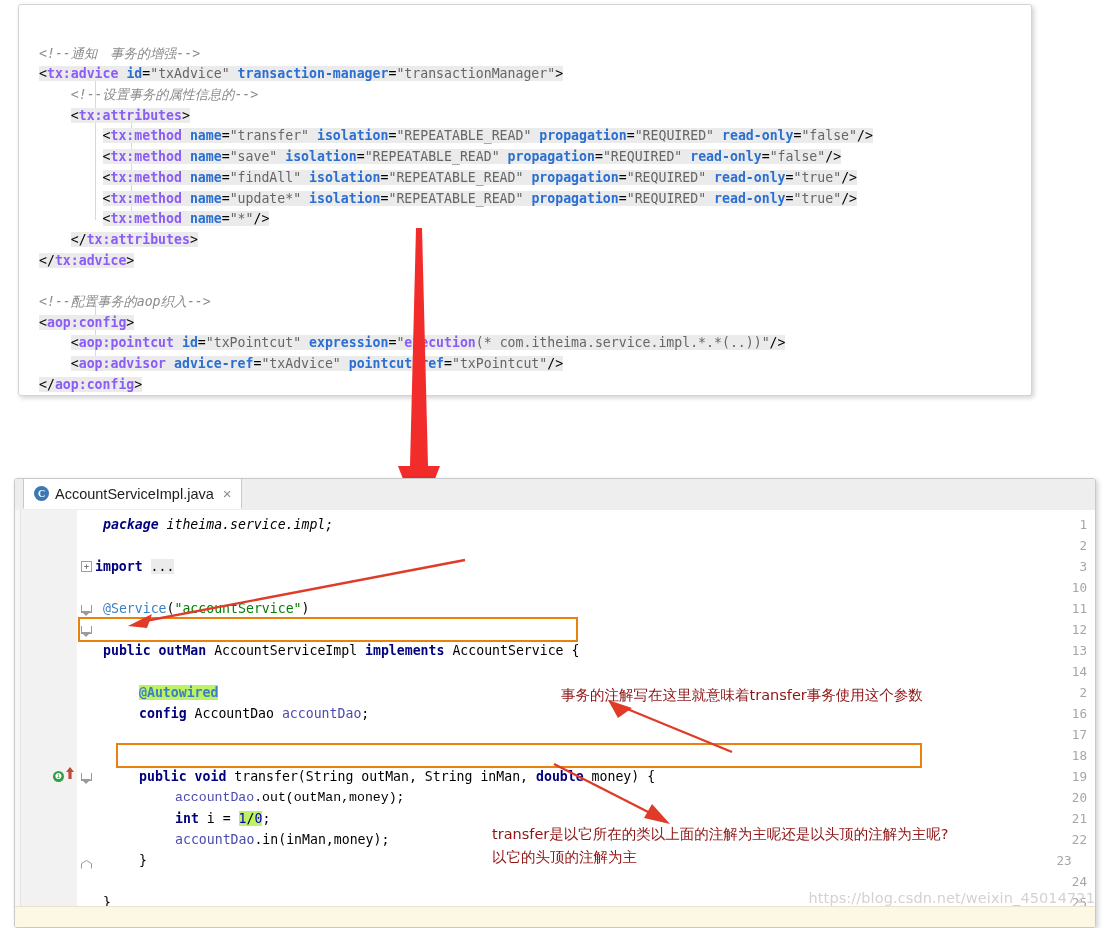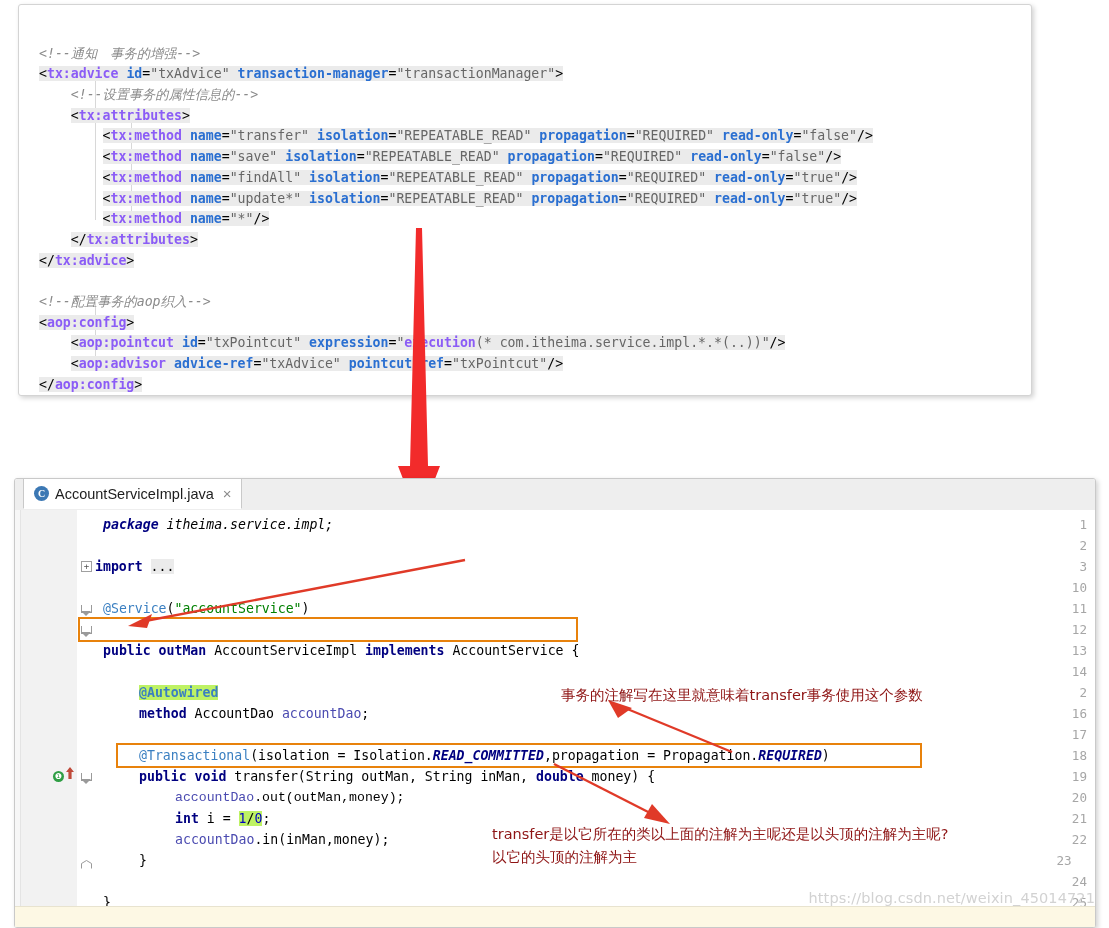--- a/index.html
+++ b/index.html
@@ -317,22 +317,21 @@
       <div class="foldtri" style="left:66px; top:263px;"></div>
       <svg style="position:absolute;left:66px;top:350px;width:11px;height:9px;" viewBox="0 0 11 9">
           <path d="M0.5 8.5 V3.5 L5.5 0.5 L10.5 3.5 V8.5" fill="none" stroke="#9a9a9a" stroke-width="1"></path>
         </svg>
 
       <div class="jline" style="top:4px;font-style:italic;"><span class="kw">package</span> itheima.service.impl;</div>
       <div class="jline" style="top:46px; left:80px;"><span class="kw">import</span> <span style="background:#ebebeb;">...</span></div>
       <div class="jline" style="top:88px;"><span class="anno">@Service</span>(<span class="jstr">"accountService"</span>)</div>
       <div class="jline" style="top:130px;"><span class="kw">public</span> <span class="kw">outMan</span> AccountServiceImpl <span class="kw">implements</span> AccountService {</div>
       <div class="jline" style="top:172px; left:124px;"><span class="anno yellowhl" style="font-weight:bold;">@Autowired</span></div>
-      <div class="jline" style="top:193px; left:124px;"><span class="kw">method</span> AccountDao <span class="fld">accountDao</span>;</div>
-      <div class="jline" style="top:235px; left:124px;"><span class="anno">@Transactional</span>(isolation = Isolation.<span class="ital">READ_COMMITTED</span>,propagation = Propagation.<span class="ital">REQUIRED</span>)</div>
+      <div class="jline" style="top:193px; left:124px;"><span class="kw">config</span> AccountDao <span class="fld">accountDao</span>;</div>
       <div class="jline" style="top:256px; left:124px;"><span class="kw">public</span> <span class="kw">void</span> transfer(String outMan, String inMan, <span class="kw">double</span> money) {</div>
       <div class="jline" style="top:277px; left:160px;font-family:Liberation Mono, monospace;"><span class="fld">accountDao</span>.out(outMan,money);</div>
       <div class="jline" style="top:298px; left:160px;"><span class="kw">int</span> i = <span class="yellowhl"><span class="num">1</span>/<span class="num">0</span></span>;</div>
       <div class="jline" style="top:319px; left:160px;text-align:right;"><span class="fld">accountDao</span>.in(inMan,money);</div>
       <div class="jline" style="top:340px; left:124px;">}</div>
       <div class="jline" style="top:382px; left:88px;">}</div>
 
       <div class="bottombar"></div>
     </div>
   </div>

